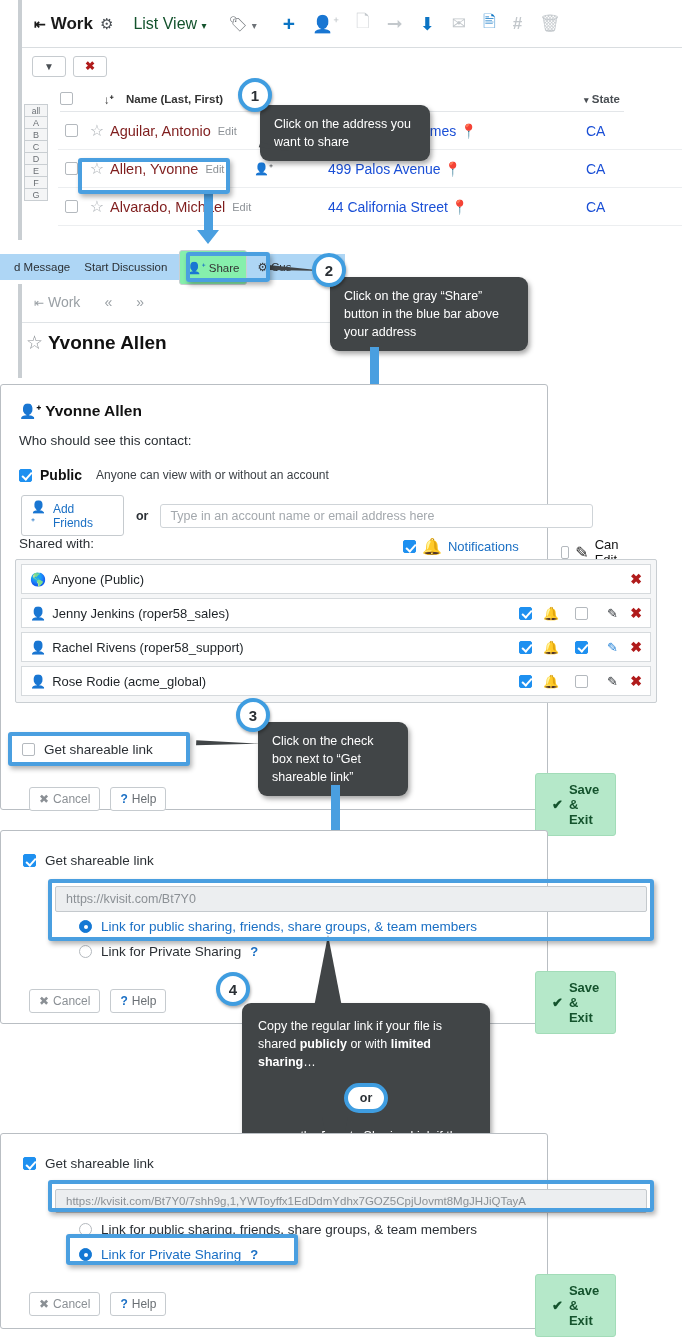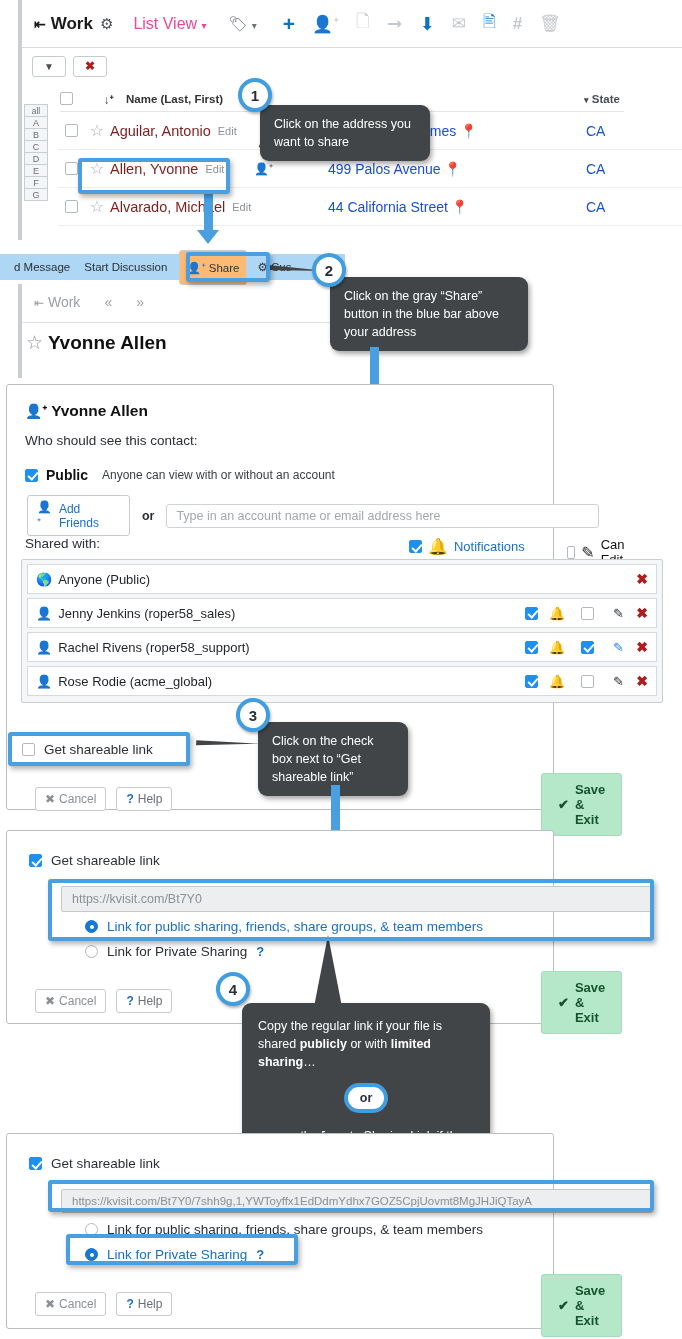--- a/index.html
+++ b/index.html
@@ -49,21 +49,21 @@
   
   .sec1 { position:absolute; left:0; top:0; width:682px; height:240px; }
   .s1-leftbar { position:absolute; left:18px; top:0; width:4px; height:240px; background:#c9ced2; }
   .toolbar {
     position:absolute; left:22px; top:0; right:0; height:48px;
     border-bottom:1px solid #d9dde0; background:#fff;
     display:flex; align-items:center; padding-left:12px; gap:0;
   }
   .tb-work { font-weight:bold; font-size:17px; color:#1a1a1a; display:flex; align-items:center; gap:5px;}
   .tb-gear { color:#4a4f54; font-size:15px; margin-left:7px; }
-  .tb-listview { color:#ec4899; font-size:16px; margin-left:20px; }
+  .tb-listview { color:#14532d; font-size:16px; margin-left:20px; }
   .tb-tag { color:#6d7277; font-size:15px; margin-left:22px; }
   .tb-icons { display:flex; align-items:center; gap:17px; margin-left:26px; font-size:17px; }
 
   .filterrow {
     position:absolute; left:22px; top:48px; right:58px; height:36px;
     display:flex; align-items:center; padding-left:10px; gap:7px;
   }
   .mini-btn {
     width:34px; height:21px; border:1px solid #c6cbcf; border-radius:3px;
     background:#fff; font-size:10px; display:flex; align-items:center; justify-content:center;
@@ -99,34 +99,34 @@
   .row .st { position:absolute; left:528px; font-size:14px; }
 
   
   .sec2 { position:absolute; left:0; top:248px; width:682px; height:130px; }
   .bluebar {
     position:absolute; left:0; top:6px; width:345px; height:26px;
     background:#aed6f5; display:flex; align-items:center; font-size:11.5px; color:#2b3035;
   }
   .bluebar .bi { margin-left:14px; }
   .share-btn {
-    background:#fdba74; border:1px solid #c9ced2; border-radius:3px;
+    background:#86efac; border:1px solid #c9ced2; border-radius:3px;
     padding:9px 7px; font-size:11.5px; color:#333; margin-left:12px;
   }
   .rec-left { position:absolute; left:18px; top:36px; width:4px; height:94px; background:#c9ced2; }
   .rec-nav {
     position:absolute; left:34px; top:46px; font-size:14px; color:#9aa0a5;
     display:flex; gap:24px; align-items:center;
   }
   .rec-underline { position:absolute; left:22px; top:74px; right:270px; border-bottom:1px solid #dfe3e6; }
   .rec-title { position:absolute; left:26px; top:83px; font-size:19px; font-weight:bold; color:#111; }
 
   
   .panel {
-    position:absolute; left:6px; width:548px;
+    position:absolute; left:0; width:548px;
     border:1px solid #b9bec3; border-radius:3px; background:#fff;
   }
   .p-title { font-size:15.5px; font-weight:bold; color:#111; }
   .p-text { font-size:13.5px; color:#2b3035; }
 
   .btn-outline {
     border:1px solid #c6cbcf; border-radius:3px; background:#fff;
     font-size:12px; color:#1a6fc4; padding:4px 9px; display:inline-flex;
     align-items:center; gap:4px;
   }

